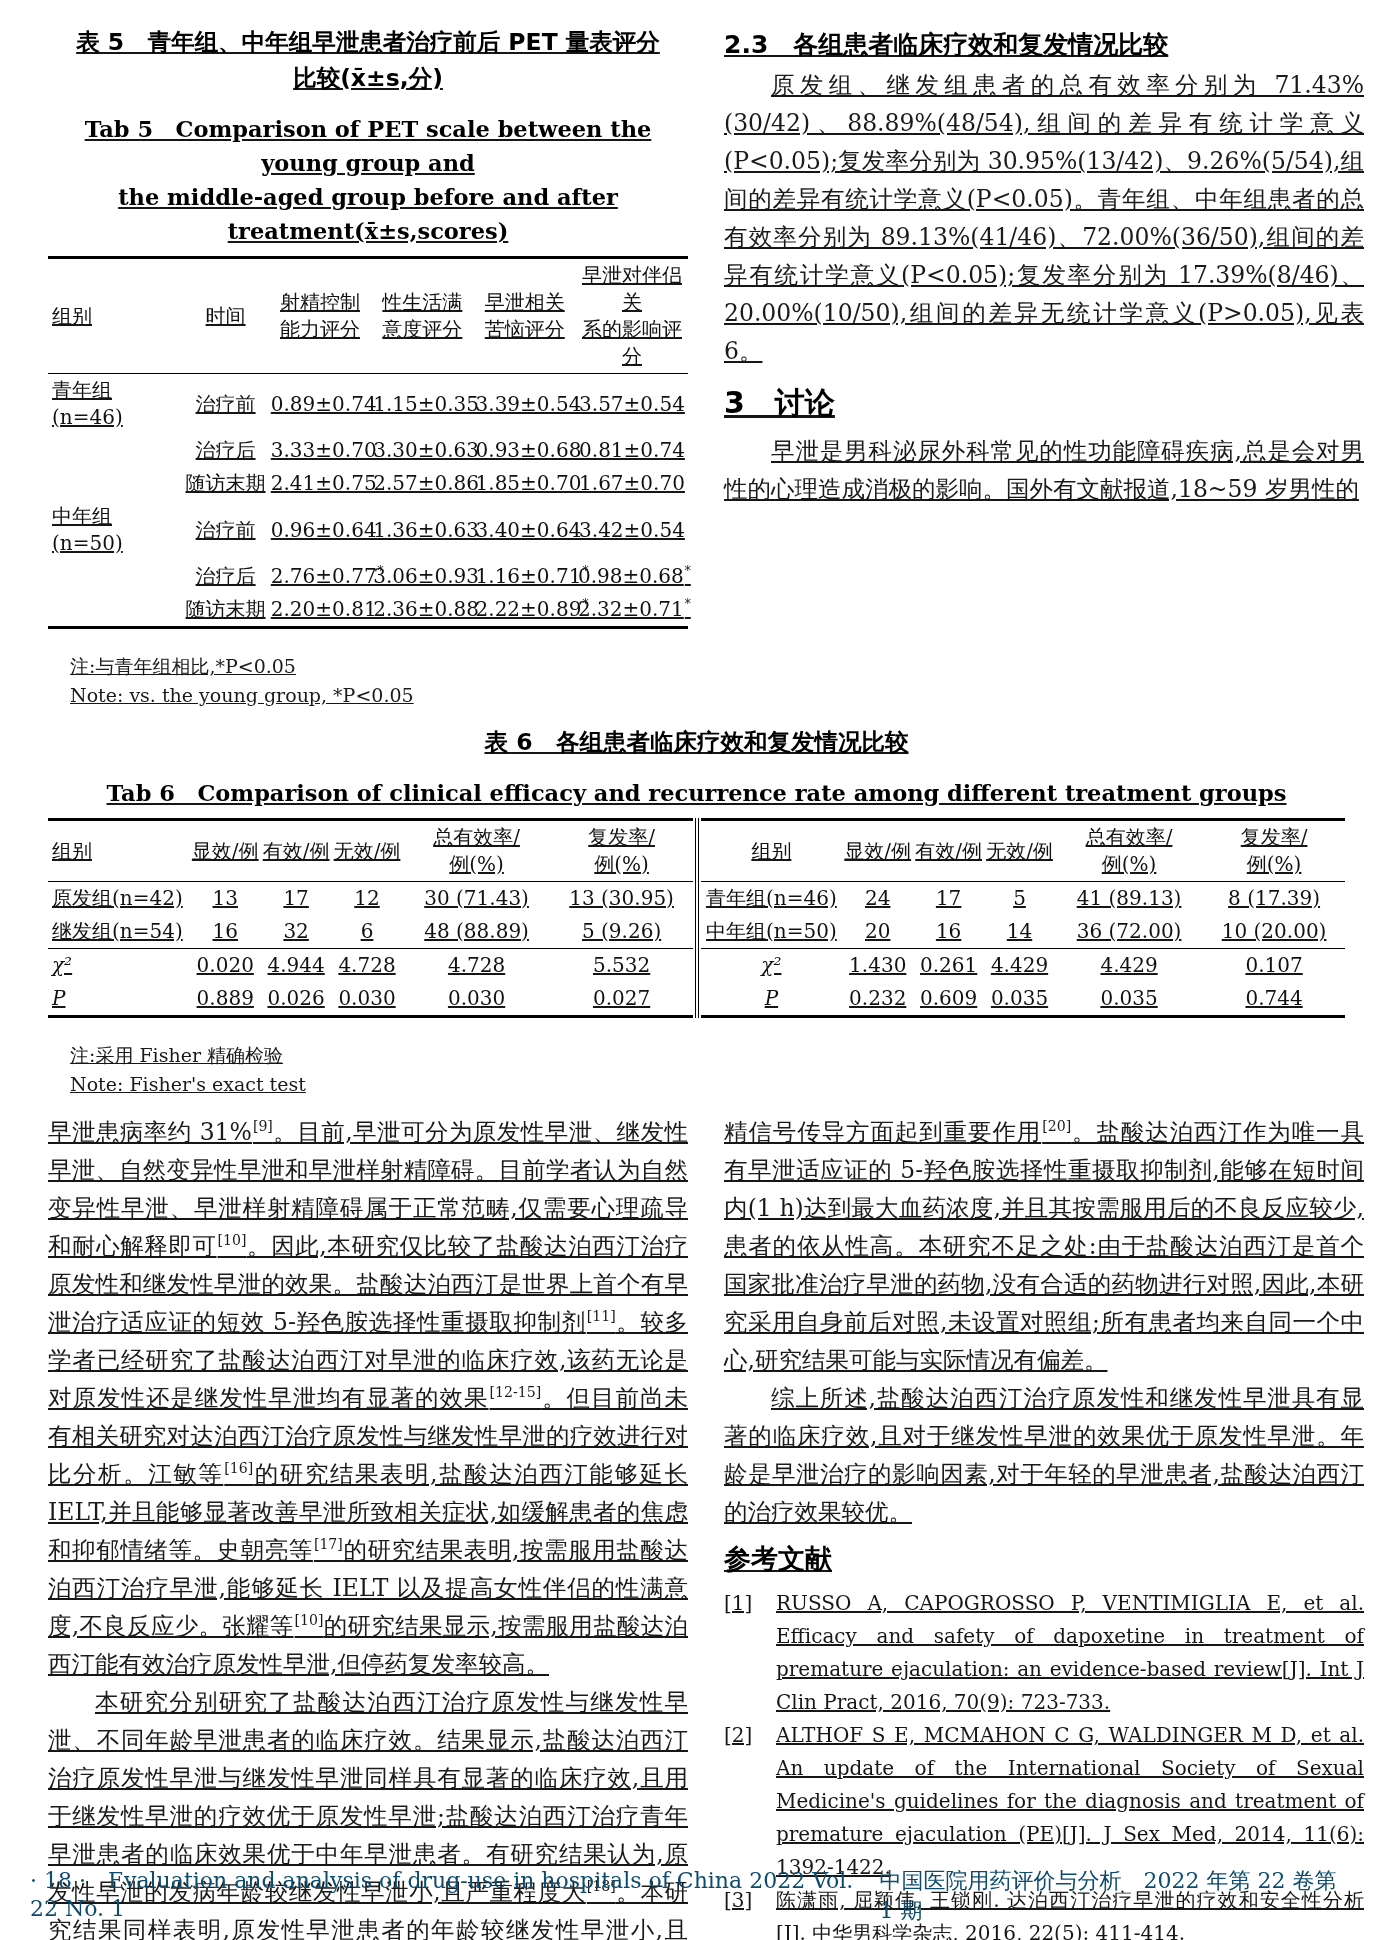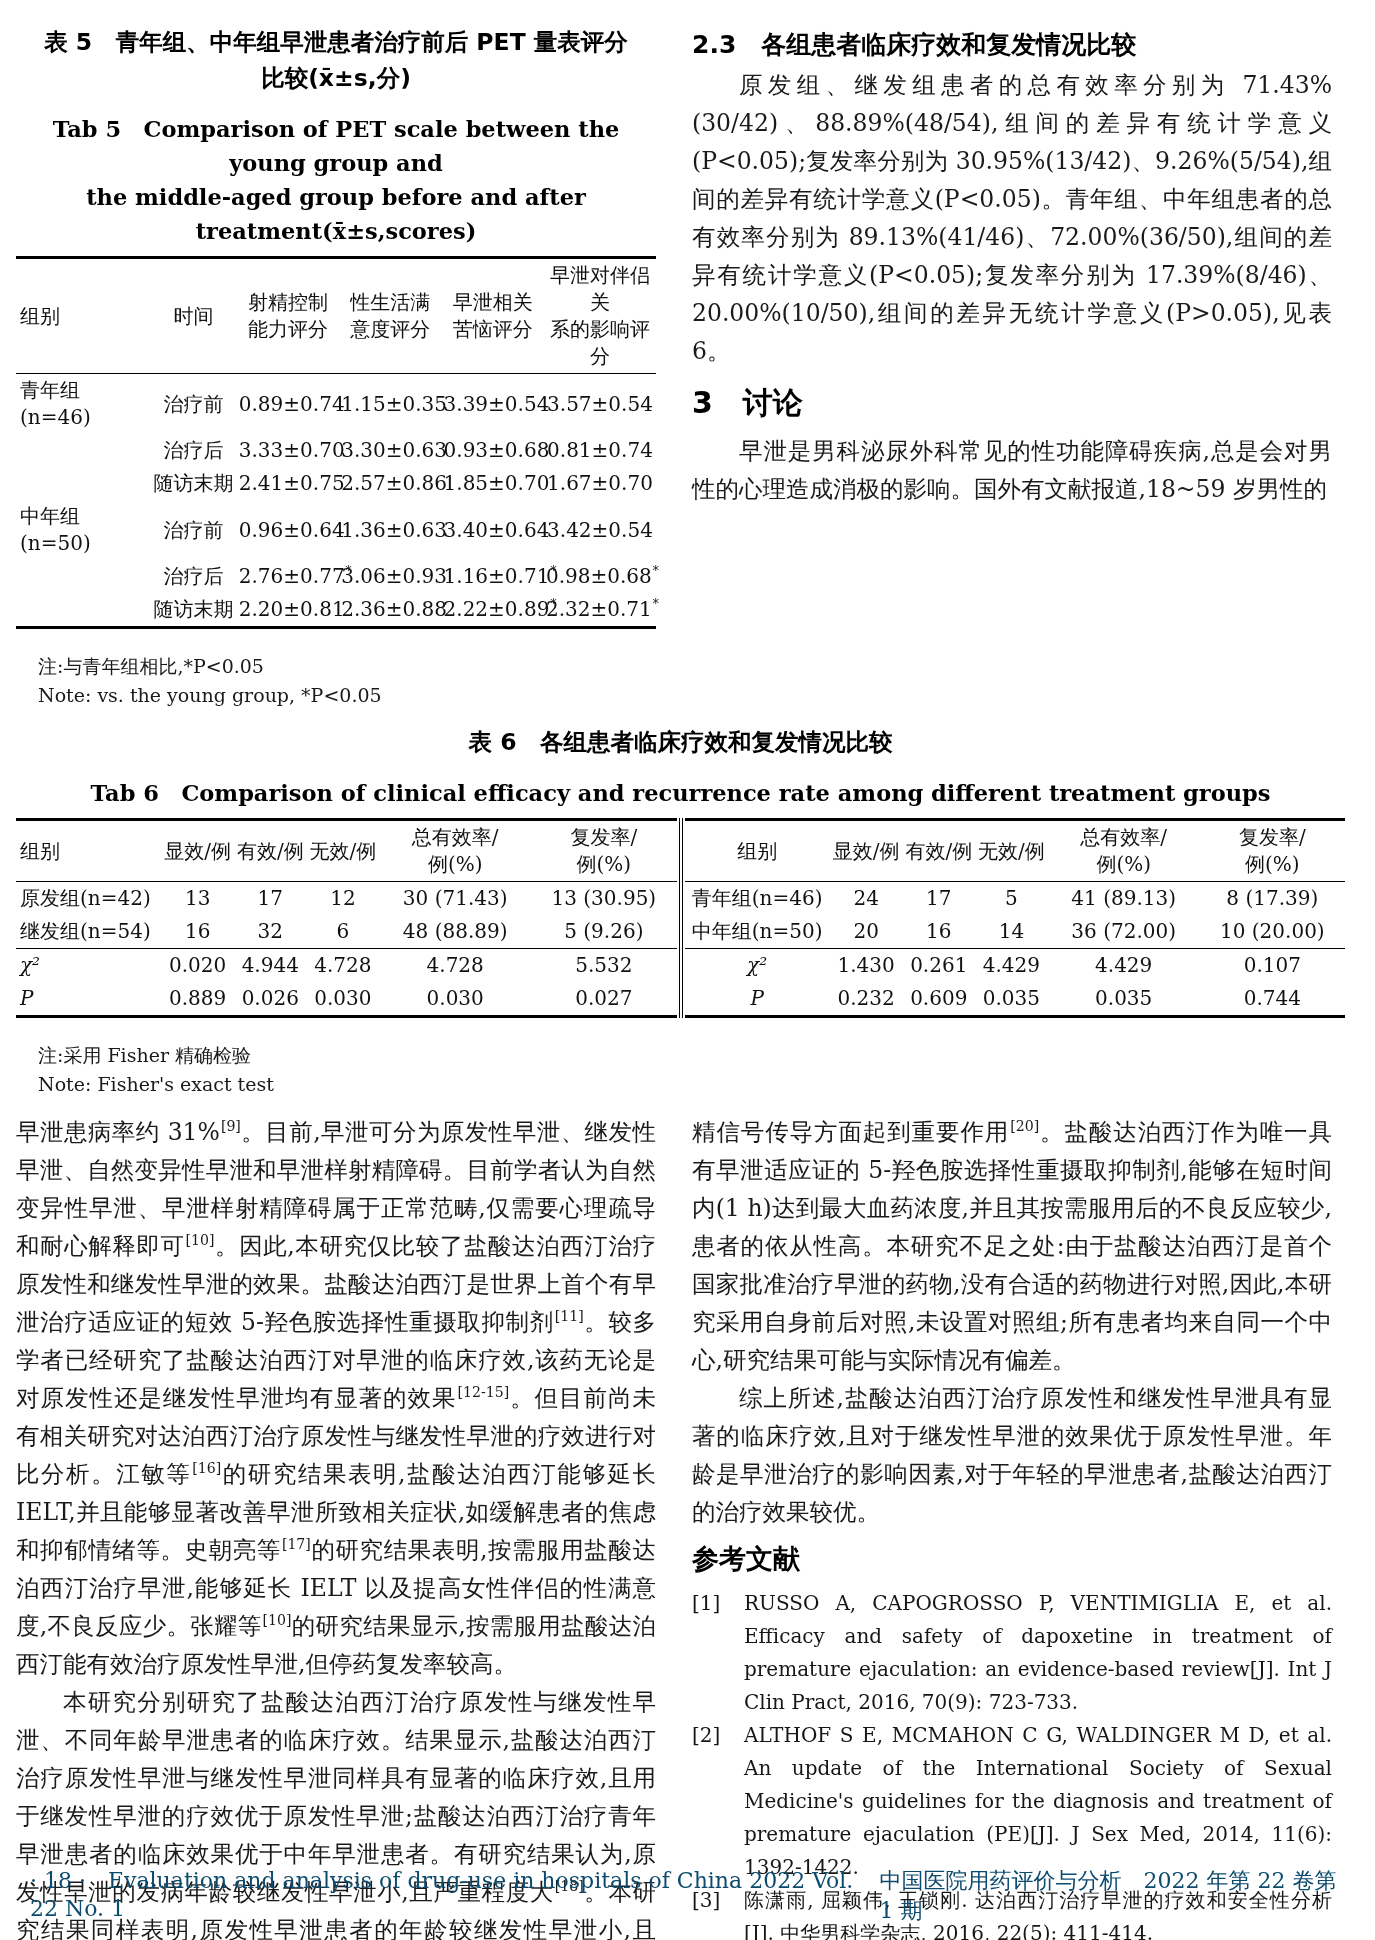--- a/index.html
+++ b/index.html
@@ -2,21 +2,21 @@
 <html><head>
 <meta charset="utf-8">
 <style>
   * { margin:0; padding:0; box-sizing:border-box; }
   html,body { background:#ffffff; }
   body {
     width:1375px; height:1940px; position:relative; overflow:hidden;
     color:#161616;
     font-family:"DejaVu Serif","Liberation Serif",serif;
   }
-  .page { padding:24px 30px 0 16px; position:relative; height:100%; }
+  .page { padding:24px 30px 0 48px; position:relative; height:100%;text-decoration:underline; }
   .cols { display:flex; gap:36px; }
   .col { width:640px; flex:0 0 640px; }
 
   
   p.body-par {
     font-size:23.5px; line-height:38px; text-align:justify;
     text-justify:inter-character; color:#1a1a1a;
   }
   p.indent { text-indent:2em; }
   sup { font-size:60%; vertical-align:super; line-height:0; margin-left:1px; }

